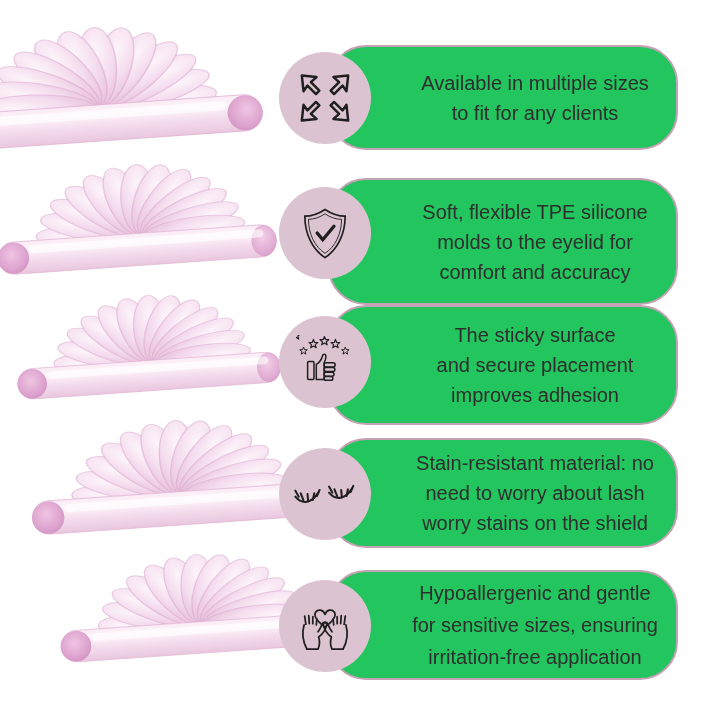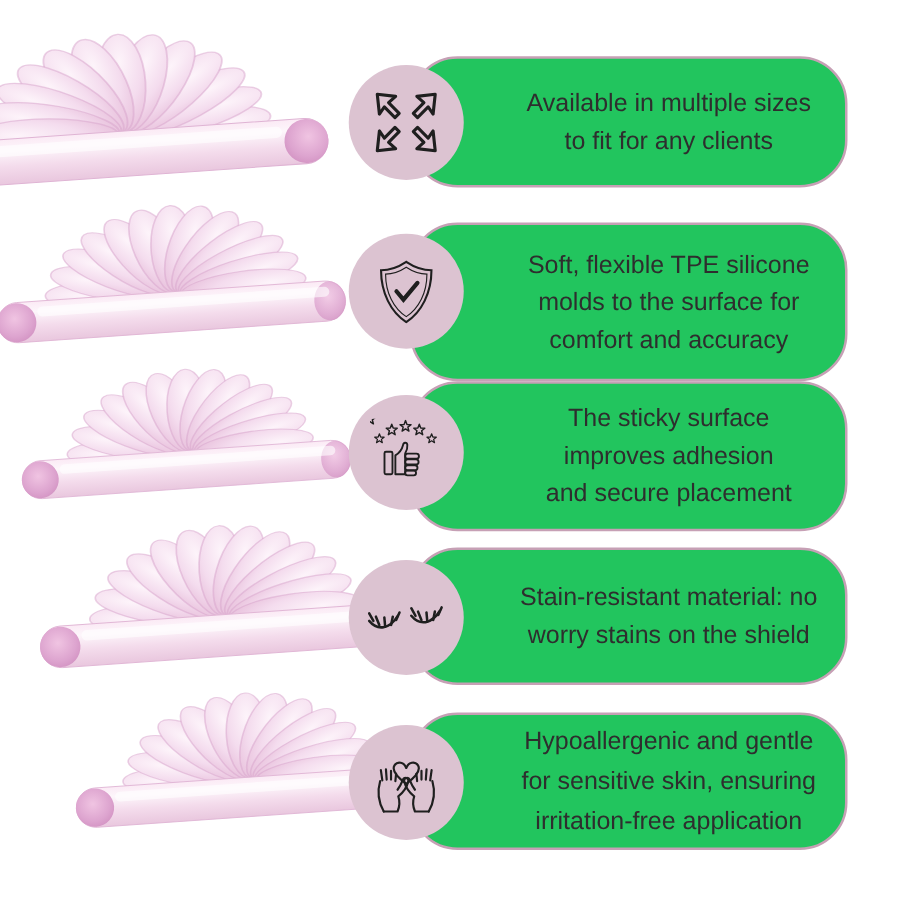--- a/index.html
+++ b/index.html
@@ -117,35 +117,36 @@
       <use href="#lash-shield"></use>
     </svg>
 </div>
 
 <div class="card" id="card-1">
   <span class="line">Available in multiple sizes</span>
   <span class="line">to fit for any clients</span>
 </div>
 <div class="card" id="card-2">
   <span class="line">Soft, flexible TPE silicone</span>
-  <span class="line">molds to the surface for</span>
+  <span class="line">molds to the eyelid for</span>
   <span class="line">comfort and accuracy</span>
 </div>
 <div class="card" id="card-3">
   <span class="line">The sticky surface</span>
+  <span class="line">and secure placement</span>
   <span class="line">improves adhesion</span>
-  <span class="line">and secure placement</span>
 </div>
 <div class="card" id="card-4">
   <span class="line">Stain-resistant material: no</span>
+  <span class="line">need to worry about lash</span>
   <span class="line">worry stains on the shield</span>
 </div>
 <div class="card" id="card-5">
   <span class="line">Hypoallergenic and gentle</span>
-  <span class="line">for sensitive skin, ensuring</span>
+  <span class="line">for sensitive sizes, ensuring</span>
   <span class="line">irritation-free application</span>
 </div>
 
 <div class="icon-circle" id="circle-1">
   <svg width="54" height="52" viewBox="0 0 47 46" fill="none" stroke="currentColor" stroke-width="2.2" stroke-linejoin="round">
     <g id="arrow-nw">
       <path d="M3,3 L16,4.5 L11,9 L18.5,16.5 L15.5,19.5 L8,12 L4.5,17 Z"></path>
     </g>
     <use href="#arrow-nw" transform="translate(47,0) scale(-1,1)"></use>
     <use href="#arrow-nw" transform="translate(0,46) scale(1,-1)"></use>

